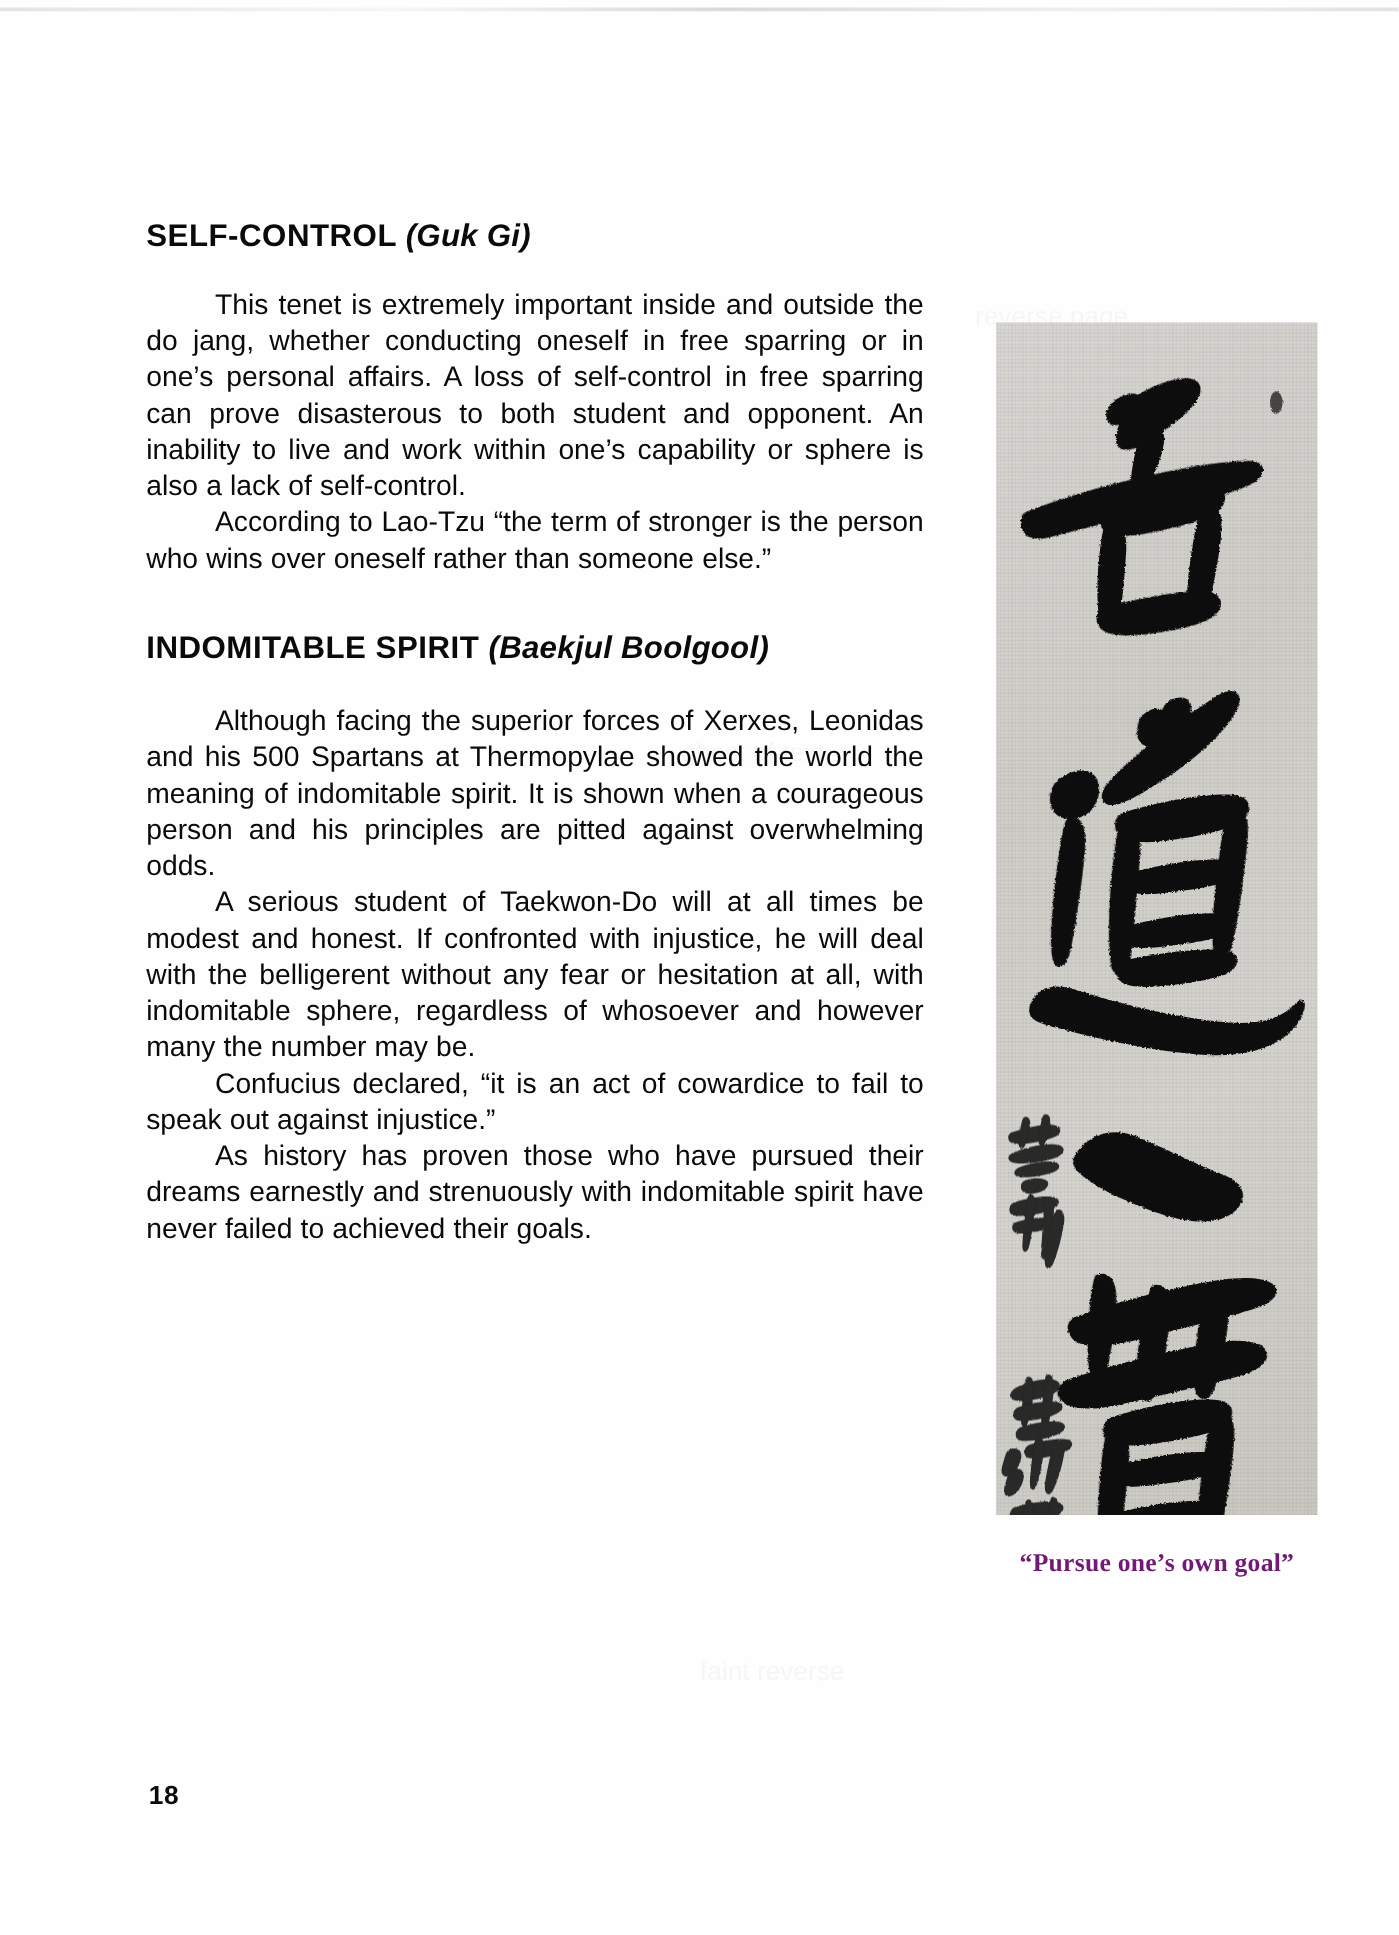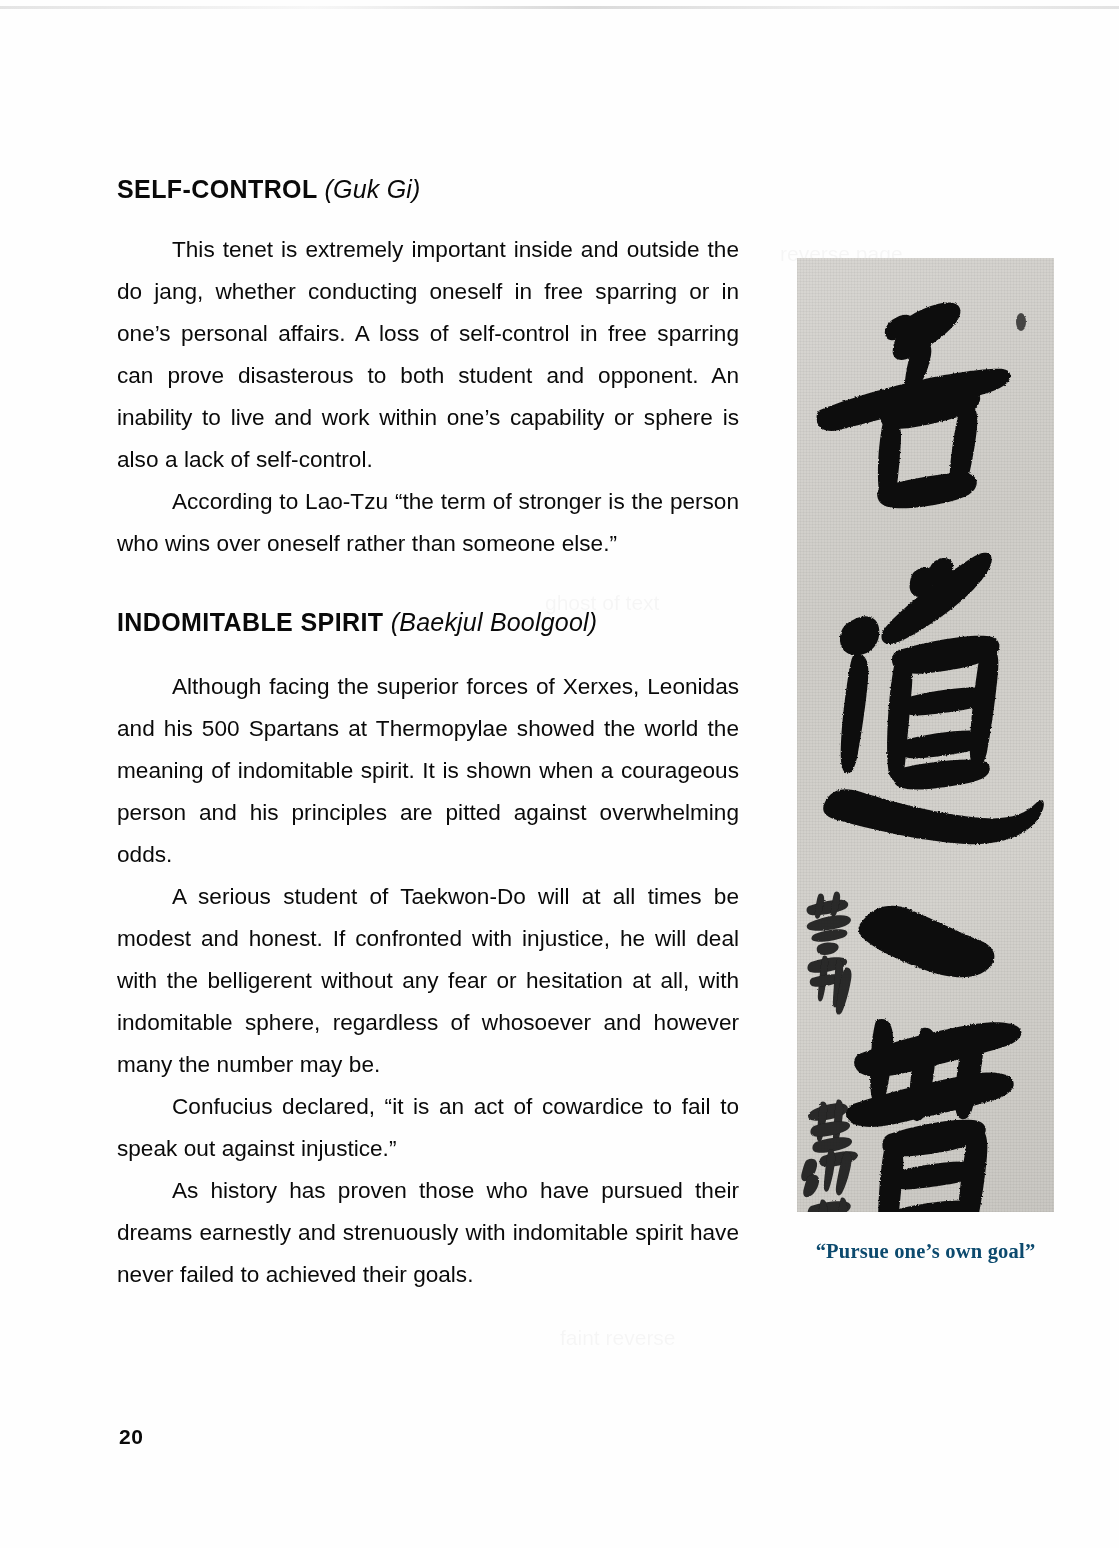--- a/index.html
+++ b/index.html
@@ -46,28 +46,28 @@
     letter-spacing: .4px;
     line-height: 1.1;
     white-space: nowrap;
   }
   h2.section-heading .eng {
     font-weight: bold;
     margin-top: 16px;
   }
   h2.section-heading .kor {
     font-style: italic;
-    font-weight: normal;
+    font-weight: bold;
     letter-spacing: .2px;
   }
 
   p.body {
     margin: 0;
     font-size: 22.6px;
-    line-height: 42px;
+    line-height: 29px;
     text-align: justify;
     text-indent: 55px;
     word-spacing: .2px;
   }
 
   .gap-after-heading { height: 25px; }
   .gap-before-heading { height: 44px; }
   .gap-after-heading2 { height: 30px; }
 
   
@@ -99,21 +99,21 @@
   }
   .scroll svg { display: block; }
 
   .fig-caption {
     margin-top: 28px;
     text-align: center;
     font-family: "Liberation Serif", serif;
     font-weight: bold;
     font-size: 20.5px;
     letter-spacing: .2px;
-    color: #0c4a6e;
+    color: #701a75;
   }
 
   
   .ghost {
     position: absolute;
     color: rgba(0,0,0,0.035);
     font-size: 21px;
     line-height: 36px;
     font-family: "Liberation Sans", sans-serif;
     pointer-events: none;
@@ -153,21 +153,21 @@
 
     <div class="gap-after-heading2"></div>
 
     <p class="body">Although facing the superior forces of Xerxes, Leonidas and his 500 Spartans at Thermopylae showed the world the meaning of indomitable spirit. It is shown when a courageous person and his principles are pitted against overwhelming odds.</p>
     <p class="body">A serious student of Taekwon-Do will at all times be modest and honest. If confronted with injustice, he will deal with the belligerent without any fear or hesitation at all, with indomitable sphere, regardless of whosoever and however many the number may be.</p>
     <p class="body">Confucius declared, “it is an act of cowardice to fail to speak out against injustice.”</p>
     <p class="body">As history has proven those who have pursued their dreams earnestly and strenuously with indomitable spirit have never failed to achieved their goals.</p>
 
   </div>
 
-  <div class="page-number">20</div>
+  <div class="page-number">18</div>
 
   <div class="figure">
 
     <div class="scroll">
       <svg width="257" height="954" viewBox="0 0 257 954" xmlns="http://www.w3.org/2000/svg">
         <defs>
           <filter id="rough" x="-12%" y="-12%" width="124%" height="124%">
             <feTurbulence type="fractalNoise" baseFrequency="0.55" numOctaves="3" seed="7" result="n"></feTurbulence>
             <feDisplacementMap in="SourceGraphic" in2="n" scale="2.6" xChannelSelector="R" yChannelSelector="G"></feDisplacementMap>
           </filter>

